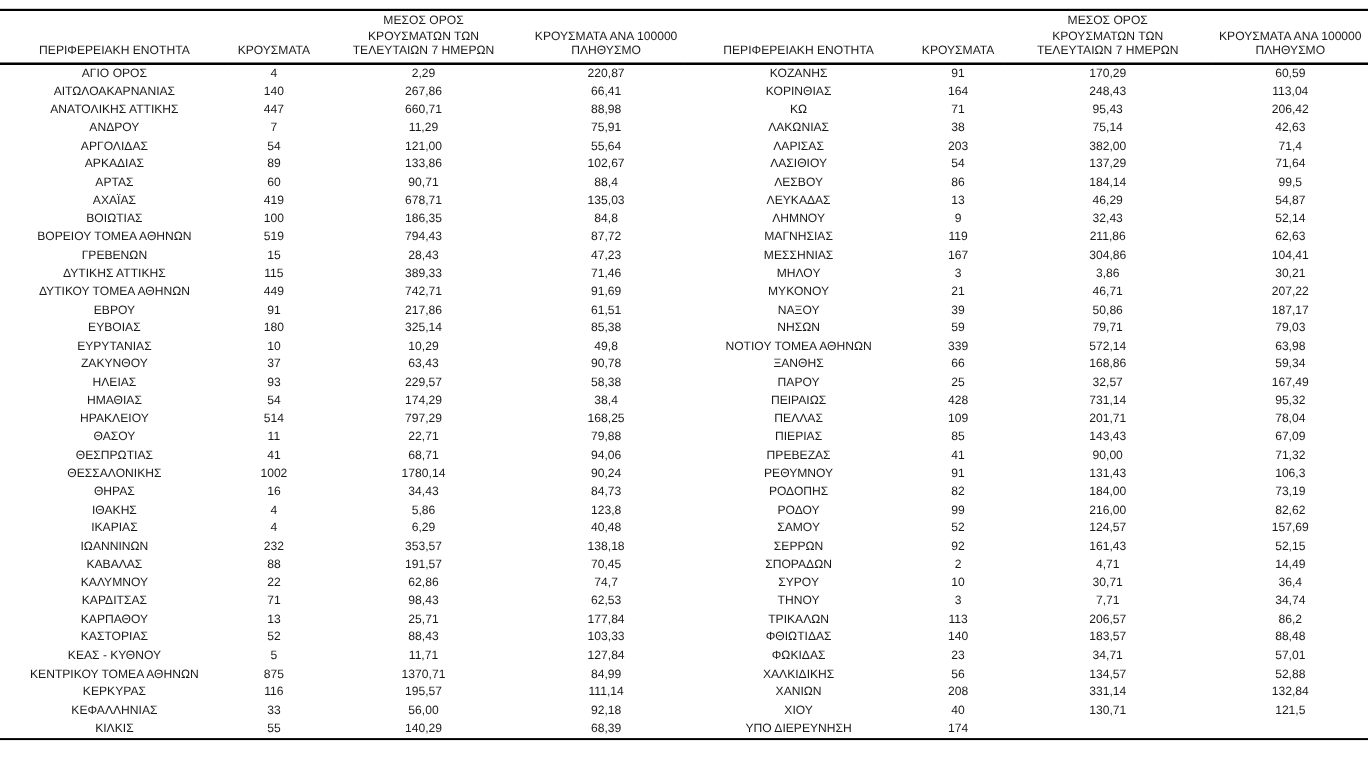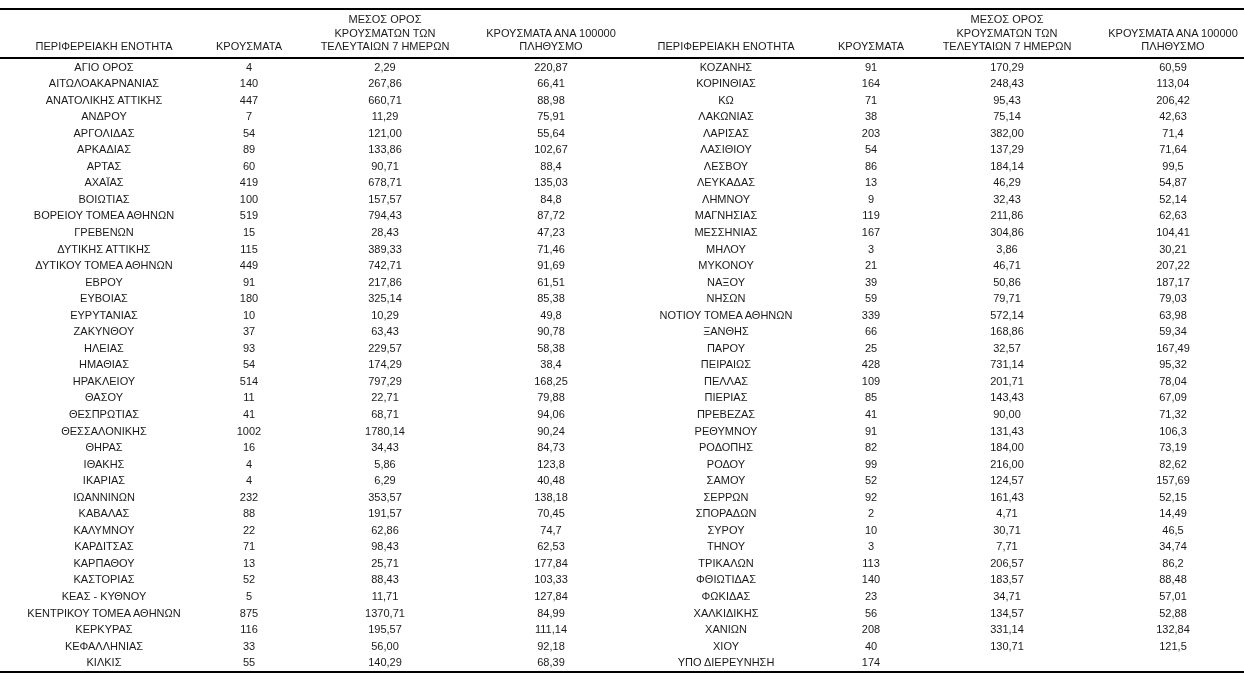--- a/index.html
+++ b/index.html
@@ -120,21 +120,21 @@
           </tr>
           <tr>
             <td>ΑΧΑΪΑΣ</td>
             <td>419</td>
             <td>678,71</td>
             <td>135,03</td>
           </tr>
           <tr>
             <td>ΒΟΙΩΤΙΑΣ</td>
             <td>100</td>
-            <td>157,57</td>
+            <td>186,35</td>
             <td>84,8</td>
           </tr>
           <tr>
             <td>ΒΟΡΕΙΟΥ ΤΟΜΕΑ ΑΘΗΝΩΝ</td>
             <td>519</td>
             <td>794,43</td>
             <td>87,72</td>
           </tr>
           <tr>
             <td>ΓΡΕΒΕΝΩΝ</td>
@@ -485,21 +485,21 @@
           <tr>
             <td>ΣΠΟΡΑΔΩΝ</td>
             <td>2</td>
             <td>4,71</td>
             <td>14,49</td>
           </tr>
           <tr>
             <td>ΣΥΡΟΥ</td>
             <td>10</td>
             <td>30,71</td>
-            <td>46,5</td>
+            <td>36,4</td>
           </tr>
           <tr>
             <td>ΤΗΝΟΥ</td>
             <td>3</td>
             <td>7,71</td>
             <td>34,74</td>
           </tr>
           <tr>
             <td>ΤΡΙΚΑΛΩΝ</td>
             <td>113</td>

